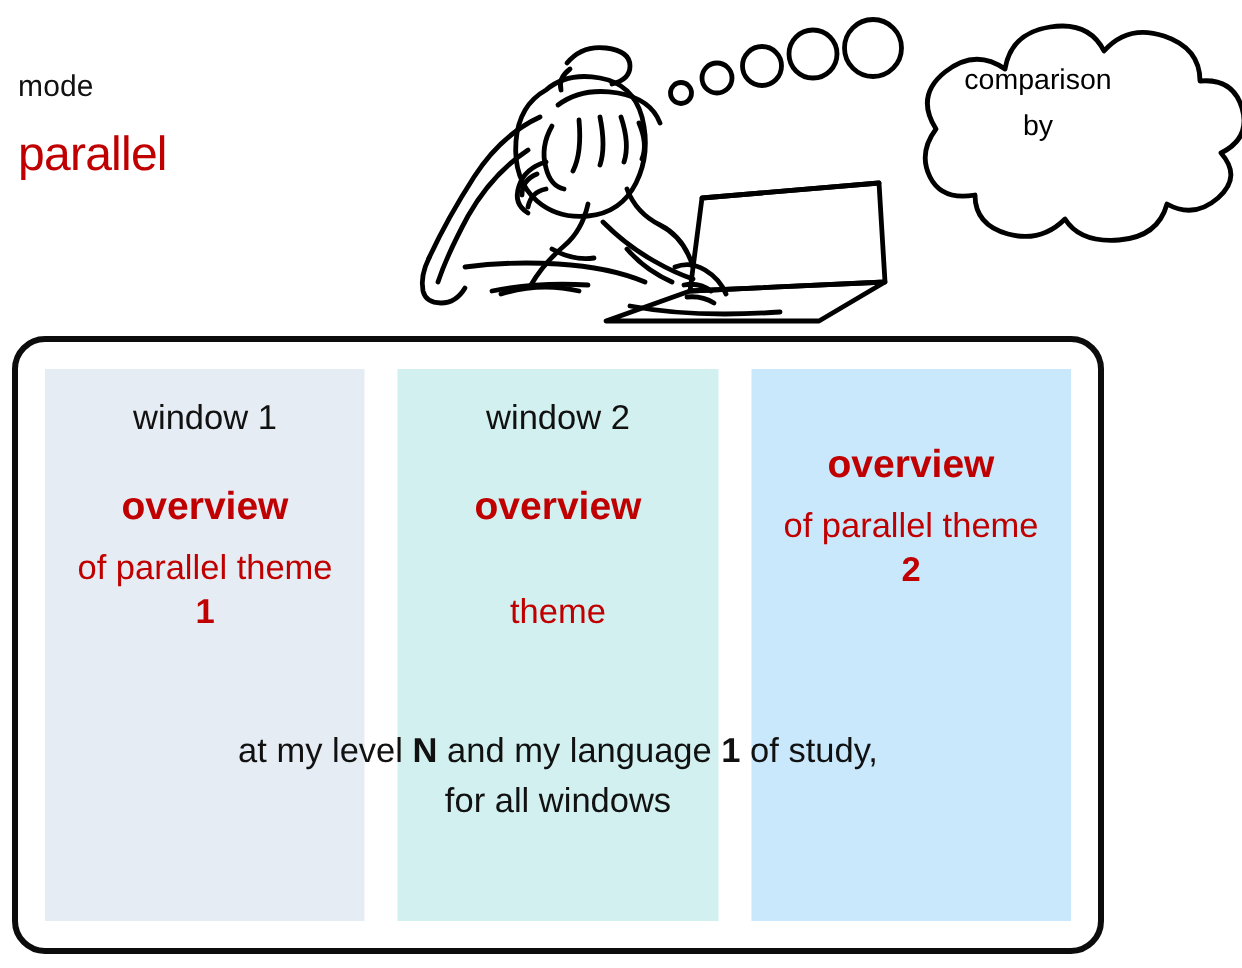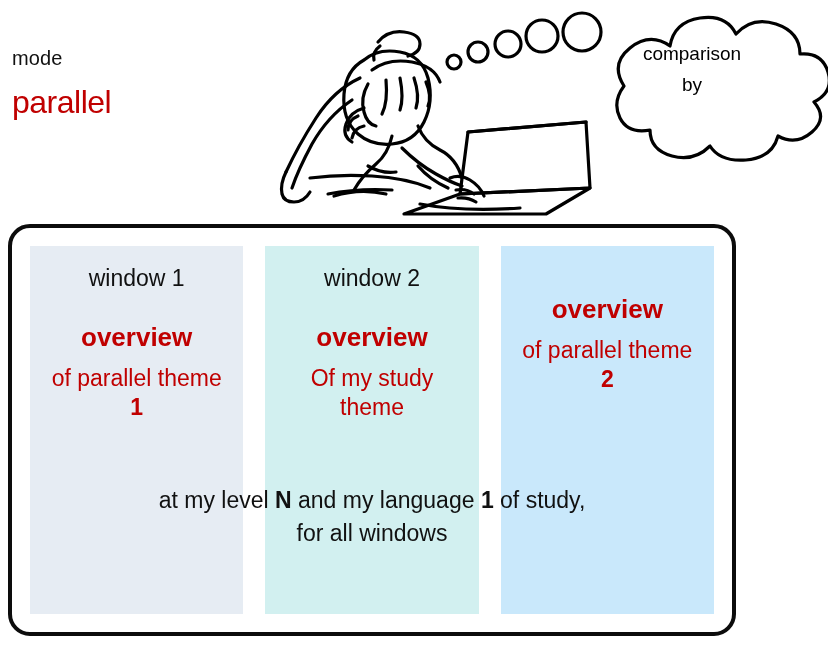--- a/index.html
+++ b/index.html
@@ -227,21 +227,20 @@
         <span>of parallel theme</span>
         <br>
         <b>1</b>
       </div>
     </div>
 
     <div class="window-panel panel-2">
       <div class="panel-title">window 2</div>
       <div class="panel-overview">overview</div>
       <div class="panel-sub">
-        <span>Of my study</span>
         <br>
         <span>theme</span>
       </div>
     </div>
 
     <div class="window-panel panel-3">
       <div class="panel-overview">overview</div>
       <div class="panel-sub">
         <span>of parallel theme</span>
         <br>

